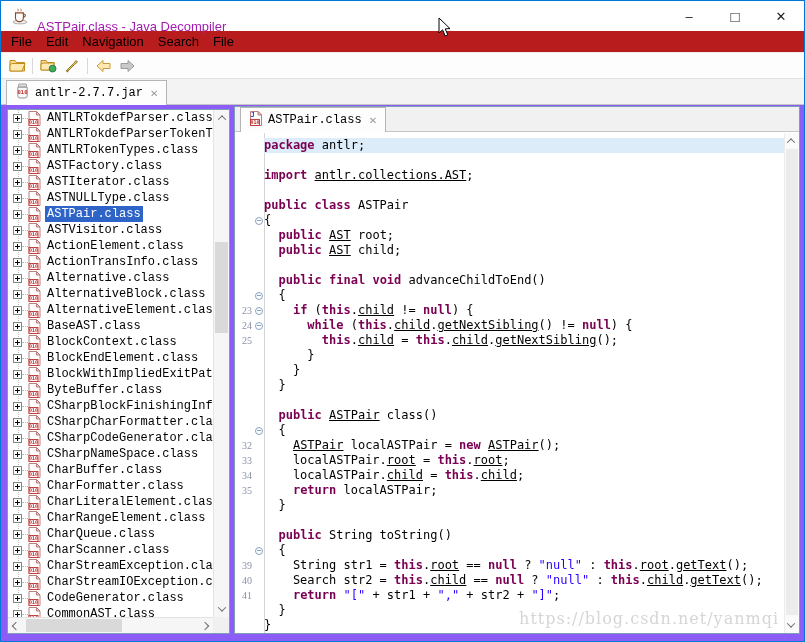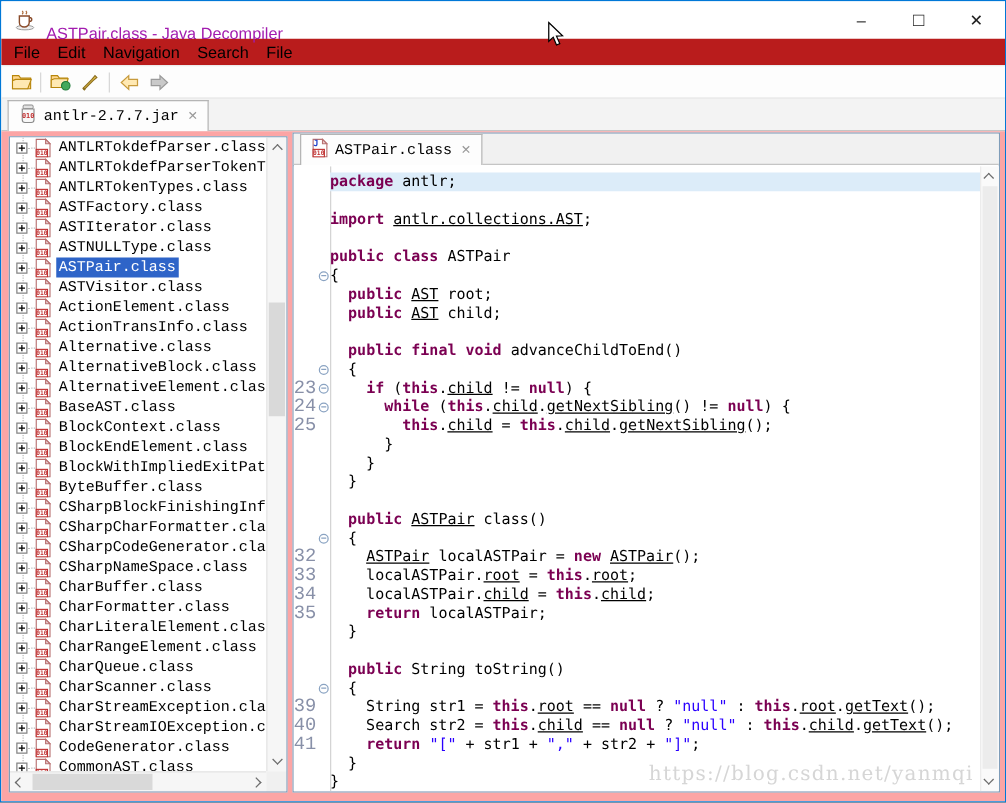--- a/index.html
+++ b/index.html
@@ -25,21 +25,21 @@
     border-top:1px solid #ececec;border-bottom:1px solid #e2e2e2;}
   .tool-btn{width:24px;height:22px;display:flex;align-items:center;justify-content:center;}
   .tool-sep{width:1px;height:16px;background:#d8d8d8;margin:0 3px;}
   
   .jar-strip{height:26px;background:#f3f3f3;border-bottom:1px solid #c5c5c5;display:flex;align-items:flex-end;}
   .tab{display:flex;align-items:center;gap:5px;background:#fdfdfd;border:1px solid #b5b5b5;
     border-bottom:none;height:25px;padding:0 8px;margin-left:5px;position:relative;top:1px;}
   .tab-label{font-family:"Liberation Mono",monospace;font-size:12px;color:#000;}
   .tab-close{font-size:10px;color:#9a9a9a;margin-left:2px;}
   
-  .content{position:absolute;top:104px;left:0;right:0;bottom:0;background:#fca5a5;}
+  .content{position:absolute;top:104px;left:0;right:0;bottom:0;background:#8b5cf6;}
   .panel{position:absolute;background:#fff;border:1px solid #7f9db9;}
   .tree-panel{left:6px;top:4px;width:223px;bottom:7px;}
   .editor-panel{left:233px;top:1px;width:566px;bottom:7px;}
   
   .tree-view{position:absolute;left:0;top:0;right:16px;bottom:16px;overflow:hidden;background:#fff;}
   .tree-view::before{content:"";position:absolute;left:10px;top:0;bottom:0;border-left:1px dotted #bcbcbc;}
   .tree-row{height:16px;display:flex;align-items:center;padding-left:5px;position:relative;white-space:nowrap;}
   .expander{width:9px;height:9px;border:1px solid #848484;background:#fff;position:relative;flex:none;z-index:1;}
   .expander::before{content:"";position:absolute;left:1px;right:1px;top:3px;height:1px;background:#000;}
   .expander::after{content:"";position:absolute;top:1px;bottom:1px;left:3px;width:1px;background:#000;}
@@ -60,21 +60,21 @@
   .chev.right{transform:rotate(-45deg);}
   .sb-thumb{position:absolute;background:#d9d9d9;}
   .tree-vthumb{left:1px;right:1px;top:26%;height:18%;}
   .tree-hthumb{top:1px;bottom:1px;left:18px;width:96px;}
   
   .editor-strip{height:25px;background:#f1f1f1;border-bottom:1px solid #c5c5c5;display:flex;align-items:flex-end;}
   .editor-body{position:absolute;top:26px;left:0;right:0;bottom:0;background:#fff;overflow:hidden;}
   .gutline{position:absolute;left:29px;top:0;bottom:0;width:1px;background:#d4d4d4;}
   .code-rows{position:absolute;left:0;top:0;right:15px;padding-top:5px;}
   .cl{display:flex;height:15px;line-height:15px;}
-  .gnum{width:18px;flex:none;text-align:right;font-family:Liberation Mono, monospace;font-size:15px;
+  .gnum{width:18px;flex:none;text-align:right;font-family:Liberation Serif, serif;font-size:10px;
     color:var(--line_number,#8890a8);padding-right:1px;}
   .gfold{width:11px;flex:none;display:flex;align-items:center;justify-content:center;}
   .fold{width:8px;height:8px;border:1px solid #8aa3c2;border-radius:50%;background:#fff;position:relative;}
   .fold::before{content:"";position:absolute;left:1px;right:1px;top:2.5px;height:1px;background:#8aa3c2;}
   .ctext{flex:1;white-space:pre;font-family:"DejaVu Sans Mono",monospace;font-size:12px;color:#000;}
   .cl.hl .ctext{background:var(--line_highlight,#dcecf9);}
   .k{color:var(--keyword,#7b0052);font-weight:bold;}
   .s{color:var(--string,#2a00ff);}
   .u{text-decoration:underline;}
   .watermark{position:absolute;right:20px;bottom:5px;font-family:"DejaVu Serif",serif;font-size:16px;

